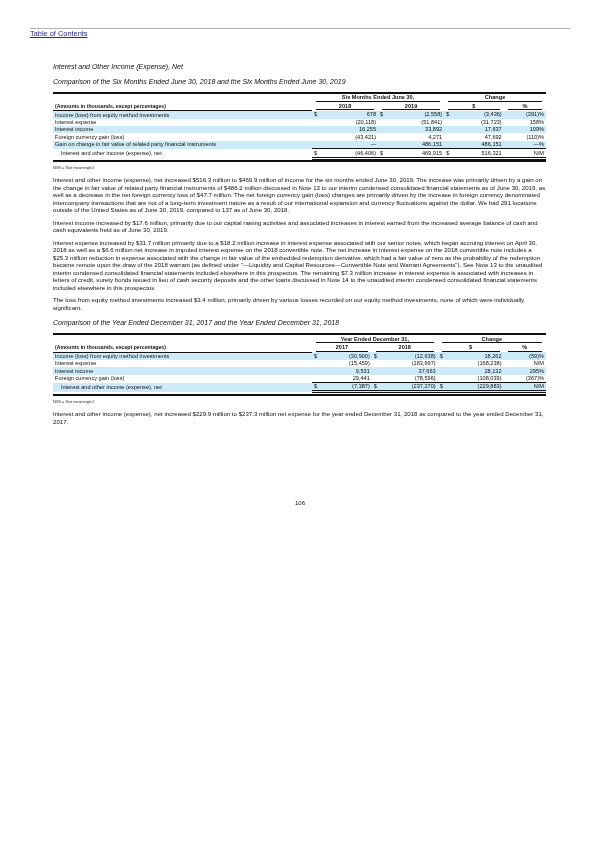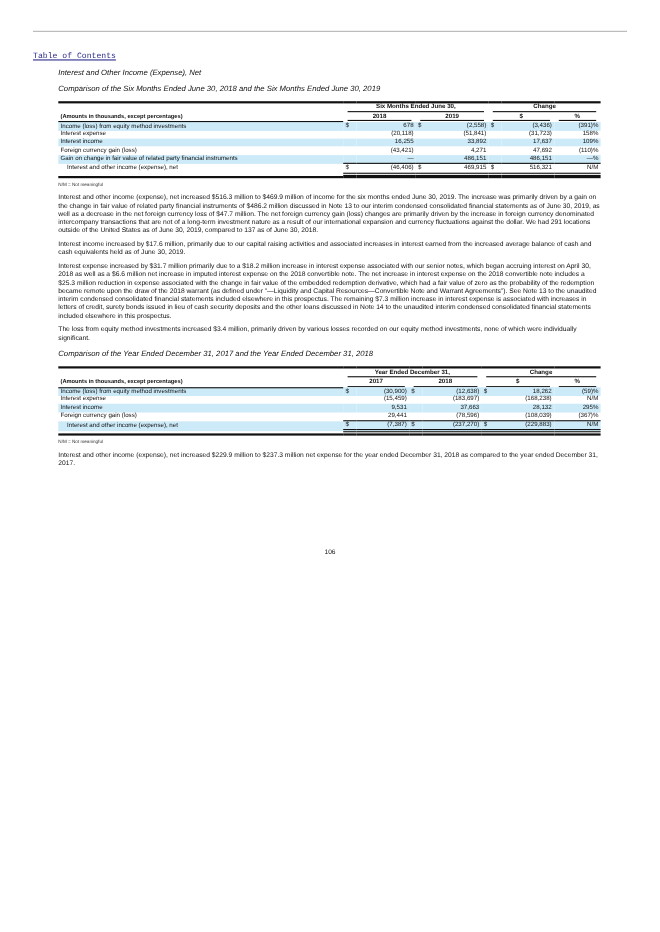--- a/index.html
+++ b/index.html
@@ -1,19 +1,19 @@
 <!DOCTYPE html>
 <html><head>
 <meta charset="utf-8">
 <style>
   html, body { margin: 0; padding: 0; background: #ffffff; }
   body { width: 600px; height: 847px; position: relative; overflow: hidden;
          font-family: "Liberation Sans", sans-serif; color: #111; }
   .top-rule { position: absolute; left: 30px; top: 28px; width: 540px; height: 0; border-top: 1px solid #b5b5b5; }
-  .toc { position: absolute; left: 30px; top: 48px; font-family: Liberation Mono, monospace; font-size: 7.4px;
+  .toc { position: absolute; left: 30px; top: 29px; font-family: Liberation Sans, sans-serif; font-size: 7.4px;
          color: #2a2a8c; text-decoration: underline; cursor: pointer; }
   .content { position: absolute; left: 53px; top: 62px; width: 493px; }
   .h-italic { font-style: italic; font-size: 7px; margin: 0; line-height: 9px; }
   .h1 { margin-bottom: 6px; }
   .h2 { margin-bottom: 6px; }
   table.fin { width: 100%; border-collapse: collapse; font-size: 5.6px; line-height: 6.8px; }
   table.fin td { padding: 0.3px 2px; white-space: nowrap; }
   table.fin tr.top-border td { border-top: 2px solid #111; }
   .grp { text-align: center; font-weight: bold; }
   .grp span { display: block; border-bottom: 1px solid #111; margin: 0 2px; }

